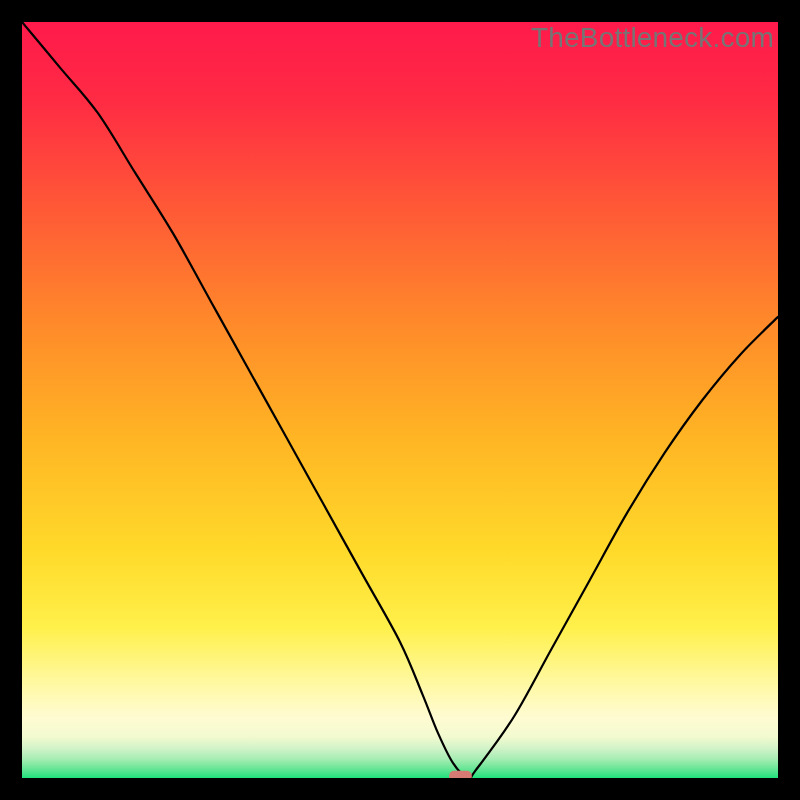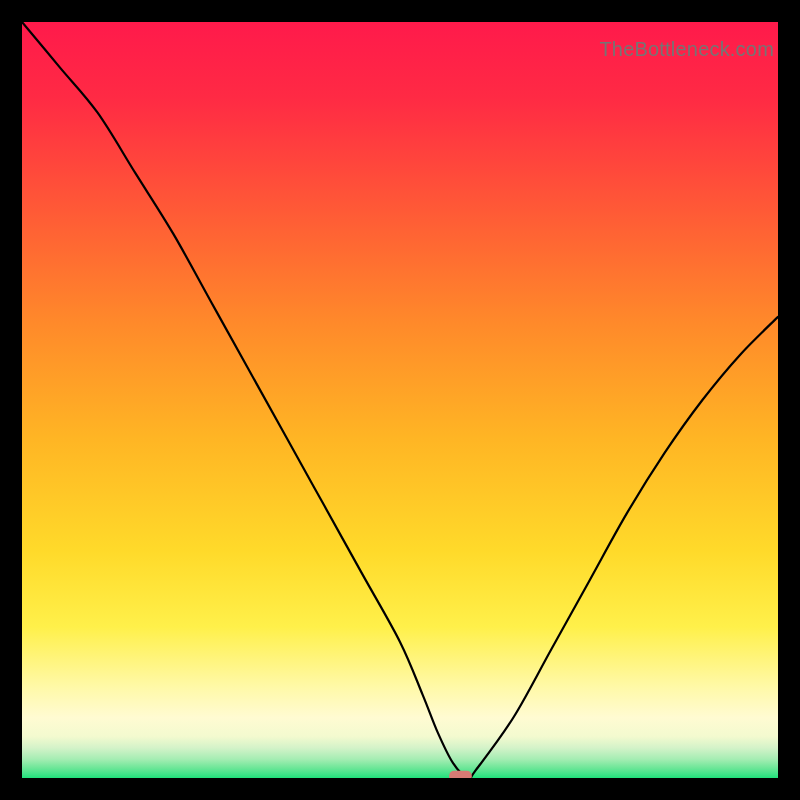--- a/index.html
+++ b/index.html
@@ -21,24 +21,24 @@
   }
   .plot {
     position: absolute;
     left: 0;
     top: 0;
     width: 756px;
     height: 756px;
   }
   .watermark {
     position: absolute;
-    top: 16px;
+    top: 0px;
     right: 4px;
     color: #757575;
-    font-size: 20px;
+    font-size: 28px;
     font-weight: 500;
     letter-spacing: 0.2px;
   }
 </style>
 </head>
 <body>
 
 <div class="frame">
 
   <svg class="plot" viewBox="0 0 756 756" preserveAspectRatio="none">

